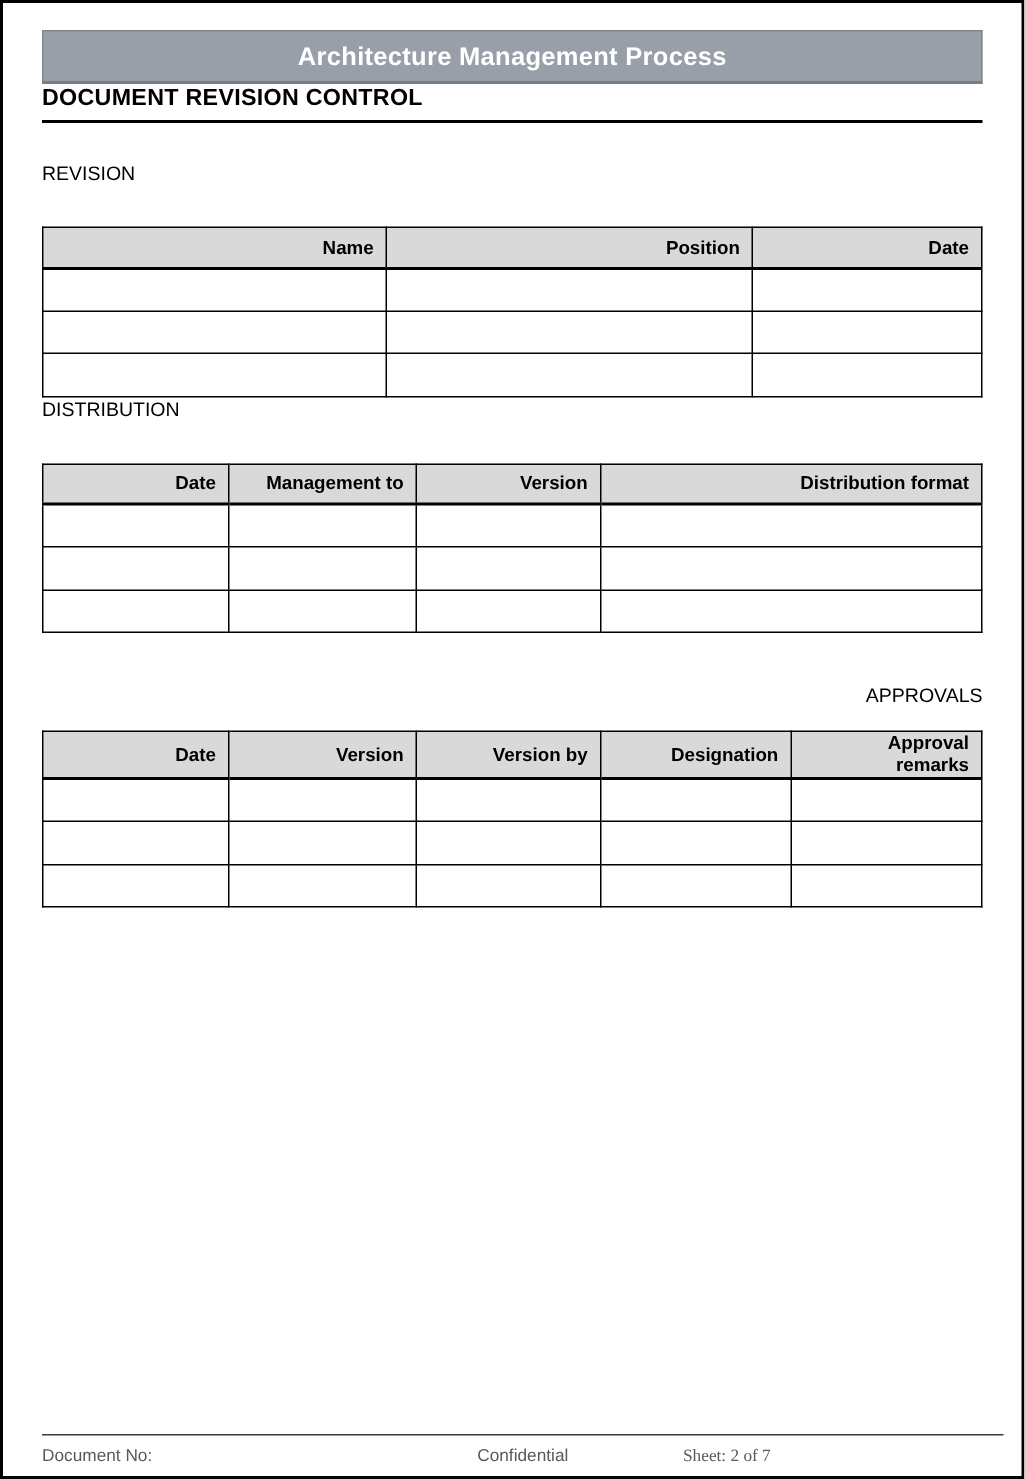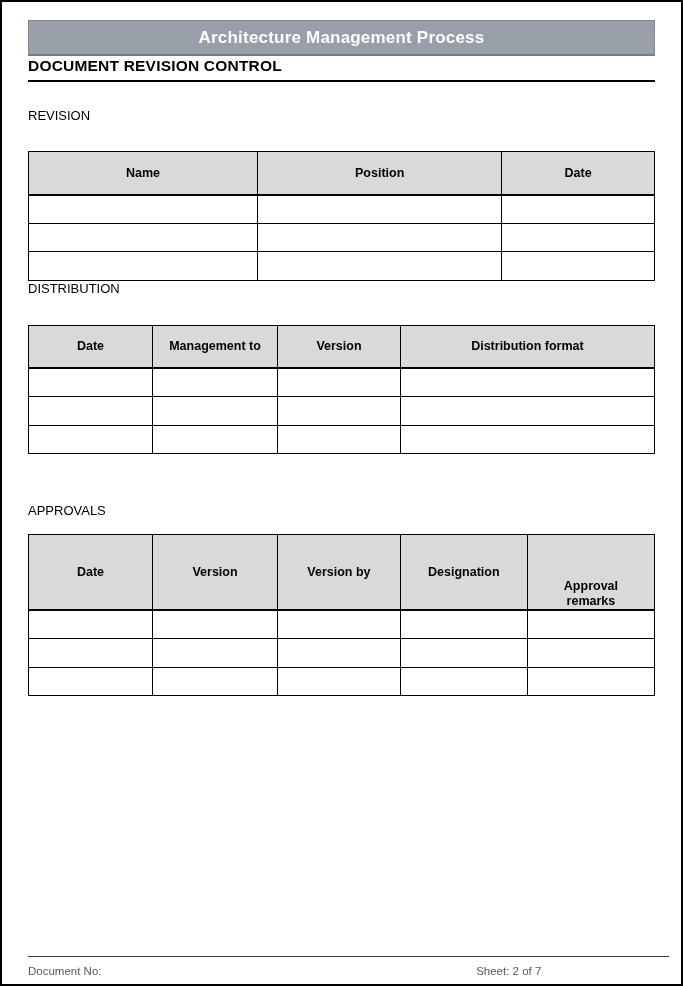--- a/index.html
+++ b/index.html
@@ -43,52 +43,52 @@
   }
 
   
   .section-label {
     font-size:13px;
     line-height:15px;
     font-weight:normal;
   }
   .lbl-reviewers   { margin-top:26px; }
   .lbl-distribution{ }
-  .lbl-approvals   { margin-top:49px; }
+  .lbl-approvals   { margin-top:34px;text-align:right; }
 
   
   table.doc-table {
     border-collapse:collapse;
     width:100%;
     table-layout:fixed;
   }
   .t-reviewers    { margin-top:28px; }
   .t-distribution { margin-top:29px; }
   .t-approvals    { margin-top:16px; }
 
   table.doc-table th, table.doc-table td {
     border:1.5px solid #000;
     padding:0 8px;
     box-sizing:border-box;
   }
   table.doc-table th {
     background:#d9d9d9;
     font-size:12.5px;
     font-weight:bold;
-    text-align:center;
-    height:43px;
+    text-align:right;
+    height:27px;
     vertical-align:middle;
     border-bottom:2px solid #000;
   }
   table.doc-table td {
     height:28.5px;
     background:#ffffff;
   }
   .t-approvals th { height:40px; vertical-align:middle; line-height:15px; }
-  .wrap-narrow { display:inline-block; max-width:78px;margin-top:44px; }
+  .wrap-narrow { display:inline-block; max-width:78px; }
 
   
   .t-reviewers .c1{width:36.6%} .t-reviewers .c2{width:39.0%} .t-reviewers .c3{width:24.4%}
   .t-distribution .c1{width:19.8%} .t-distribution .c2{width:20.0%}
   .t-distribution .c3{width:19.6%} .t-distribution .c4{width:40.6%}
   .t-approvals .c1{width:19.8%} .t-approvals .c2{width:20.0%} .t-approvals .c3{width:19.6%}
   .t-approvals .c4{width:20.3%} .t-approvals .c5{width:20.3%}
 
   
   .footer {
@@ -100,21 +100,21 @@
     margin-bottom:5px;
   }
   .footer-row {
     display:flex;
     font-size:11.5px;
     line-height:19px;
     color:#595959;
   }
   .footer-row .f-left  { flex:1; text-align:left; }
   .footer-row .f-center{ flex:1; text-align:center; }
-  .footer-row .f-right { flex:1; text-align:center; }
+  .footer-row .f-right { flex:1; text-align:left;font-family:Liberation Serif, serif; }
 </style>
 </head>
 <body>
 
 <div class="page">
   <div class="content">
 
     <div class="banner">
       <span class="banner-title">Architecture Management Process</span>
     </div>
@@ -234,19 +234,20 @@
         </tr>
       </tbody>
     </table>
 
   </div>
 
   <div class="footer">
     <div class="footer-rule"></div>
     <div class="footer-row">
       <span class="f-left">Document No:</span>
+      <span class="f-center">Confidential</span>
       <span class="f-right">Sheet: 2 of 7</span>
     </div>
     <div class="footer-row">
       <span class="f-center"></span>
     </div>
   </div>
 </div>
 
 </body></html>

